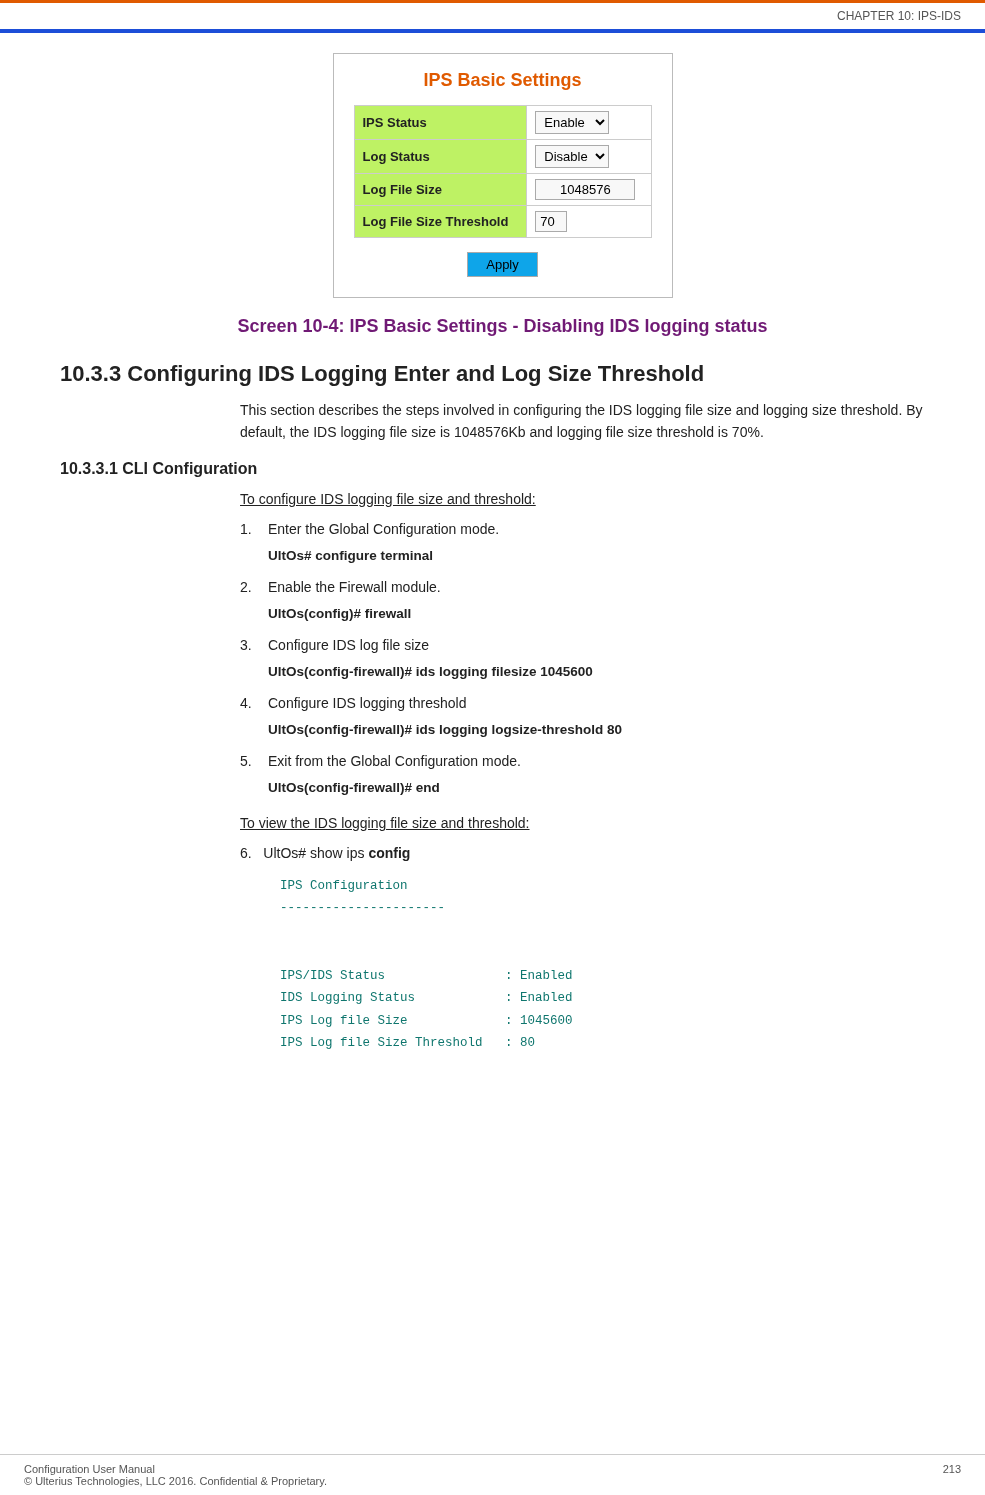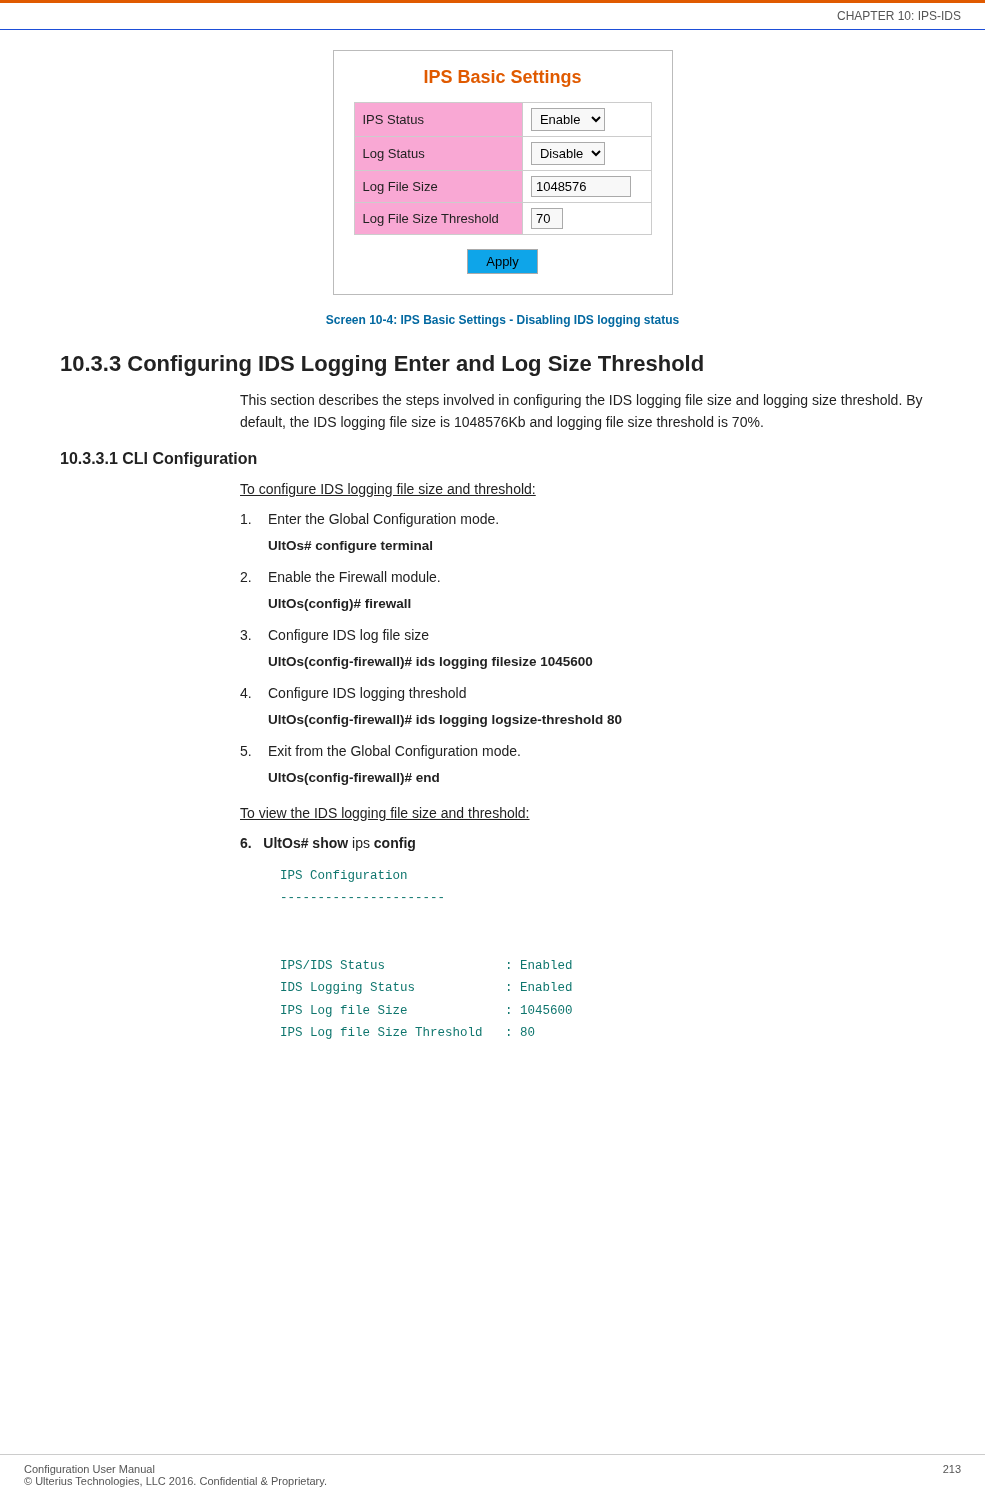--- a/index.html
+++ b/index.html
@@ -19,21 +19,21 @@
       background: #e05a00;
       width: 100%;
     }
 
     
     .chapter-header {
       text-align: right;
       padding: 6px 24px 6px 0;
       font-size: 12px;
       color: #555;
-      border-bottom: 1px solid #1d4ed8;
+      border-bottom: 4px solid #1d4ed8;
     }
 
     
     .main-content {
       padding: 20px 40px 20px 60px;
     }
 
     
     .ips-panel-wrapper {
       display: flex;
@@ -57,22 +57,22 @@
       border-collapse: collapse;
       width: 100%;
       margin-bottom: 14px;
     }
     .ips-table td {
       border: 1px solid #ccc;
       padding: 5px 8px;
       font-size: 13px;
     }
     .ips-table td:first-child {
-      background: #f9a8d4;
-      font-weight: normal;
+      background: #bef264;
+      font-weight: bold;
       white-space: nowrap;
     }
     .ips-table td:last-child {
       background: #fff;
     }
     .ips-select {
       border: 1px solid #aaa;
       padding: 2px 4px;
       font-size: 13px;
       background: #f8f8f8;
@@ -91,22 +91,22 @@
       border: 1px solid #aaa;
       background: #0ea5e9;
       padding: 4px 18px;
       font-size: 13px;
       cursor: pointer;
     }
 
     
     .screen-caption {
       text-align: center;
-      font-size: 12px;
-      color: #0369a1;
+      font-size: 18px;
+      color: #701a75;
       font-weight: bold;
       margin-bottom: 24px;
       margin-top: 8px;
     }
 
     
     .section-heading-large {
       font-size: 22px;
       font-weight: bold;
       color: #222;
@@ -163,21 +163,21 @@
       display: block;
       margin-top: 4px;
       font-size: 13.5px;
     }
 
     
     .step-6 {
       margin-bottom: 10px;
     }
     .step-6-label {
-      font-weight: bold;
+      font-weight: normal;
     }
 
     
     .code-block {
       font-family: 'Courier New', Courier, monospace;
       font-size: 12.5px;
       margin-left: 40px;
       margin-top: 8px;
       line-height: 1.8;
       color: #0f766e;
@@ -233,21 +233,21 @@
           <td>
             <select class="ips-select">
               <option>Enable</option>
               <option selected="">Disable</option>
             </select>
           </td>
         </tr>
         <tr>
           <td>Log File Size</td>
           <td>
-            <input class="ips-input" type="text" value="1048576" style="width: 100px;">
+            <input class="ips-input" type="text" value="1048576" style="width: 100px; text-align: center;">
           </td>
         </tr>
         <tr>
           <td>Log File Size Threshold</td>
           <td>
             <input class="ips-input" type="text" value="70" style="width: 32px;">
           </td>
         </tr>
       </tbody>
         </table>

